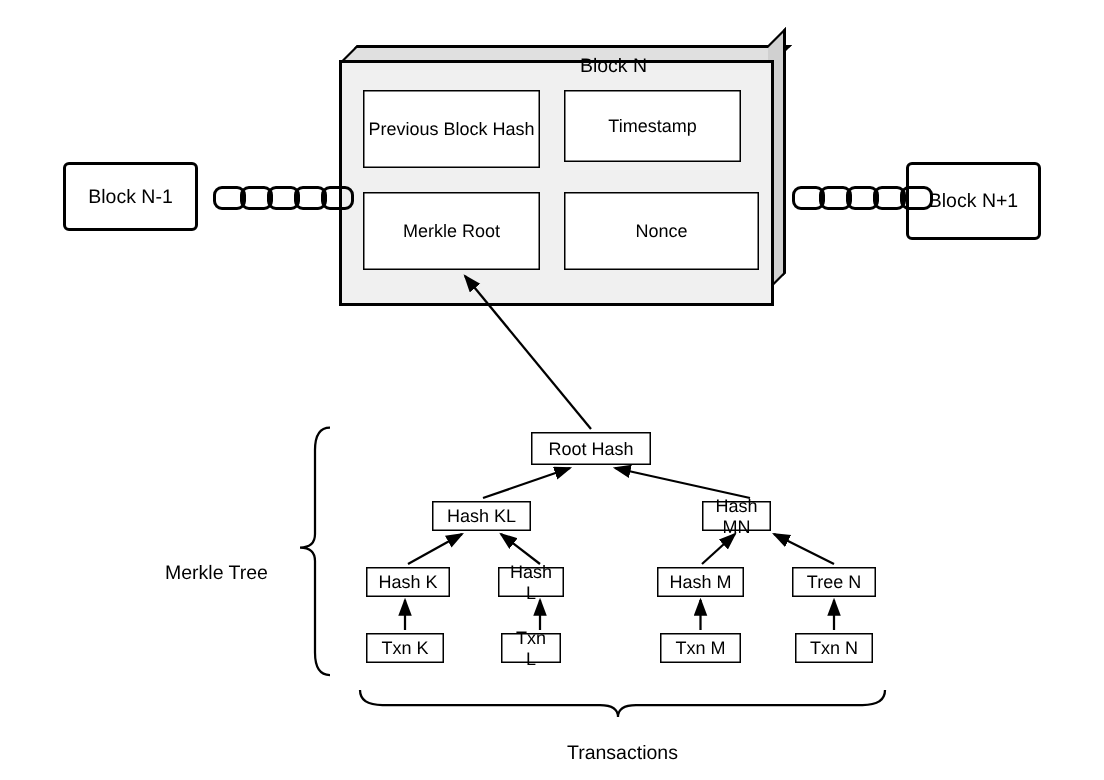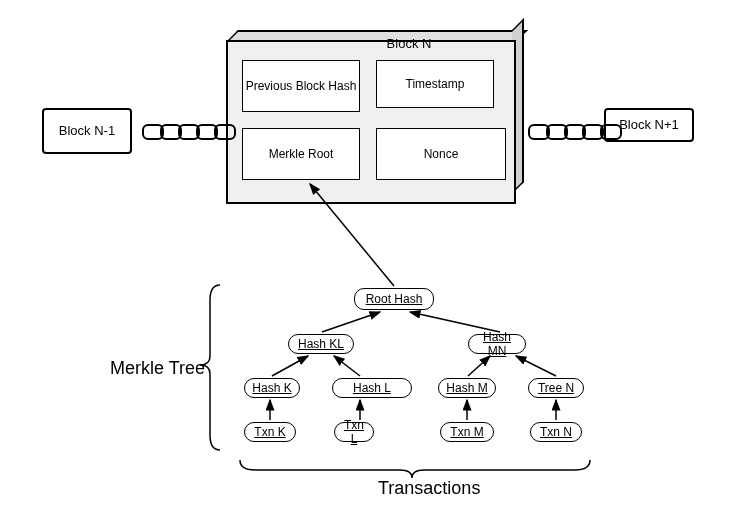--- a/index.html
+++ b/index.html
@@ -22,29 +22,28 @@
   font-size: 13px;
   text-align: center;
   line-height: 1.2;
   padding: 2px 4px;
   box-sizing: border-box;
 }
 .small-box {
   position: absolute;
   border: 1.5px solid #000;
   background: #fff;
-  border-radius: 10px;
+  border-radius: 0;
   display: flex;
   align-items: center;
   justify-content: center;
   font-size: 12px;
   text-align: center;
   padding: 2px 6px;
   box-sizing: border-box;
-  text-decoration: underline;
 }
 .block-n-outer {
   position: absolute;
   border: 2px solid #000;
   background: #f0f0f0;
   left: 226px;
   top: 40px;
   width: 286px;
   height: 160px;
 }
@@ -89,21 +88,22 @@
   display: flex;
   align-items: center;
   justify-content: center;
   font-size: 12px;
   text-align: center;
   box-sizing: border-box;
   line-height: 1.2;
 }
 .label {
   position: absolute;
-  font-size: 18px;
+  font-size: 13px;
+  margin-top: 16px;
 }
 svg.arrows {
   position: absolute;
   left: 0;
   top: 0;
   width: 736px;
   height: 520px;
   pointer-events: none;
 }
 .chain {
@@ -128,44 +128,44 @@
 <div class="block-n-3d-side"></div>
 <div class="block-n-outer"></div>
 <div class="block-n-title">Block N</div>
 
 <div class="inner-box" style="left:242px;top:60px;width:118px;height:52px;">Previous Block Hash</div>
 <div class="inner-box" style="left:376px;top:60px;width:118px;height:48px;">Timestamp</div>
 <div class="inner-box" style="left:242px;top:128px;width:118px;height:52px;">Merkle Root</div>
 <div class="inner-box" style="left:376px;top:128px;width:130px;height:52px;">Nonce</div>
 
 <div class="box" style="left:42px;top:108px;width:90px;height:46px;">Block N-1</div>
-<div class="box" style="left:604px;top:108px;width:90px;height:34px;">Block N+1</div>
+<div class="box" style="left:604px;top:108px;width:90px;height:52px;">Block N+1</div>
 
 <div class="chain" style="left:142px;top:124px;">
   <div class="chain-link"></div>
   <div class="chain-link"></div>
   <div class="chain-link"></div>
   <div class="chain-link"></div>
   <div class="chain-link"></div>
 </div>
 <div class="chain" style="left:528px;top:124px;">
   <div class="chain-link"></div>
   <div class="chain-link"></div>
   <div class="chain-link"></div>
   <div class="chain-link"></div>
   <div class="chain-link"></div>
 </div>
 
 <div class="small-box" style="left:354px;top:288px;width:80px;height:22px;">Root Hash</div>
 
 <div class="small-box" style="left:288px;top:334px;width:66px;height:20px;">Hash KL</div>
-<div class="small-box" style="left:468px;top:334px;width:58px;height:20px;">Hash MN</div>
+<div class="small-box" style="left:468px;top:334px;width:46px;height:20px;">Hash MN</div>
 
 <div class="small-box" style="left:244px;top:378px;width:56px;height:20px;text-align:center;">Hash K</div>
-<div class="small-box" style="left:332px;top:378px;width:80px;height:20px;">Hash L</div>
+<div class="small-box" style="left:332px;top:378px;width:44px;height:20px;">Hash L</div>
 <div class="small-box" style="left:438px;top:378px;width:58px;height:20px;">Hash M</div>
 <div class="small-box" style="left:528px;top:378px;width:56px;height:20px;">Tree N</div>
 
 <div class="small-box" style="left:244px;top:422px;width:52px;height:20px;">Txn K</div>
 <div class="small-box" style="left:334px;top:422px;width:40px;height:20px;">Txn L</div>
 <div class="small-box" style="left:440px;top:422px;width:54px;height:20px;">Txn M</div>
 <div class="small-box" style="left:530px;top:422px;width:52px;height:20px;">Txn N</div>
 
 <div class="label" style="left:110px;top:358px;">Merkle Tree</div>
 <div class="label" style="left:378px;top:478px;">Transactions</div>

